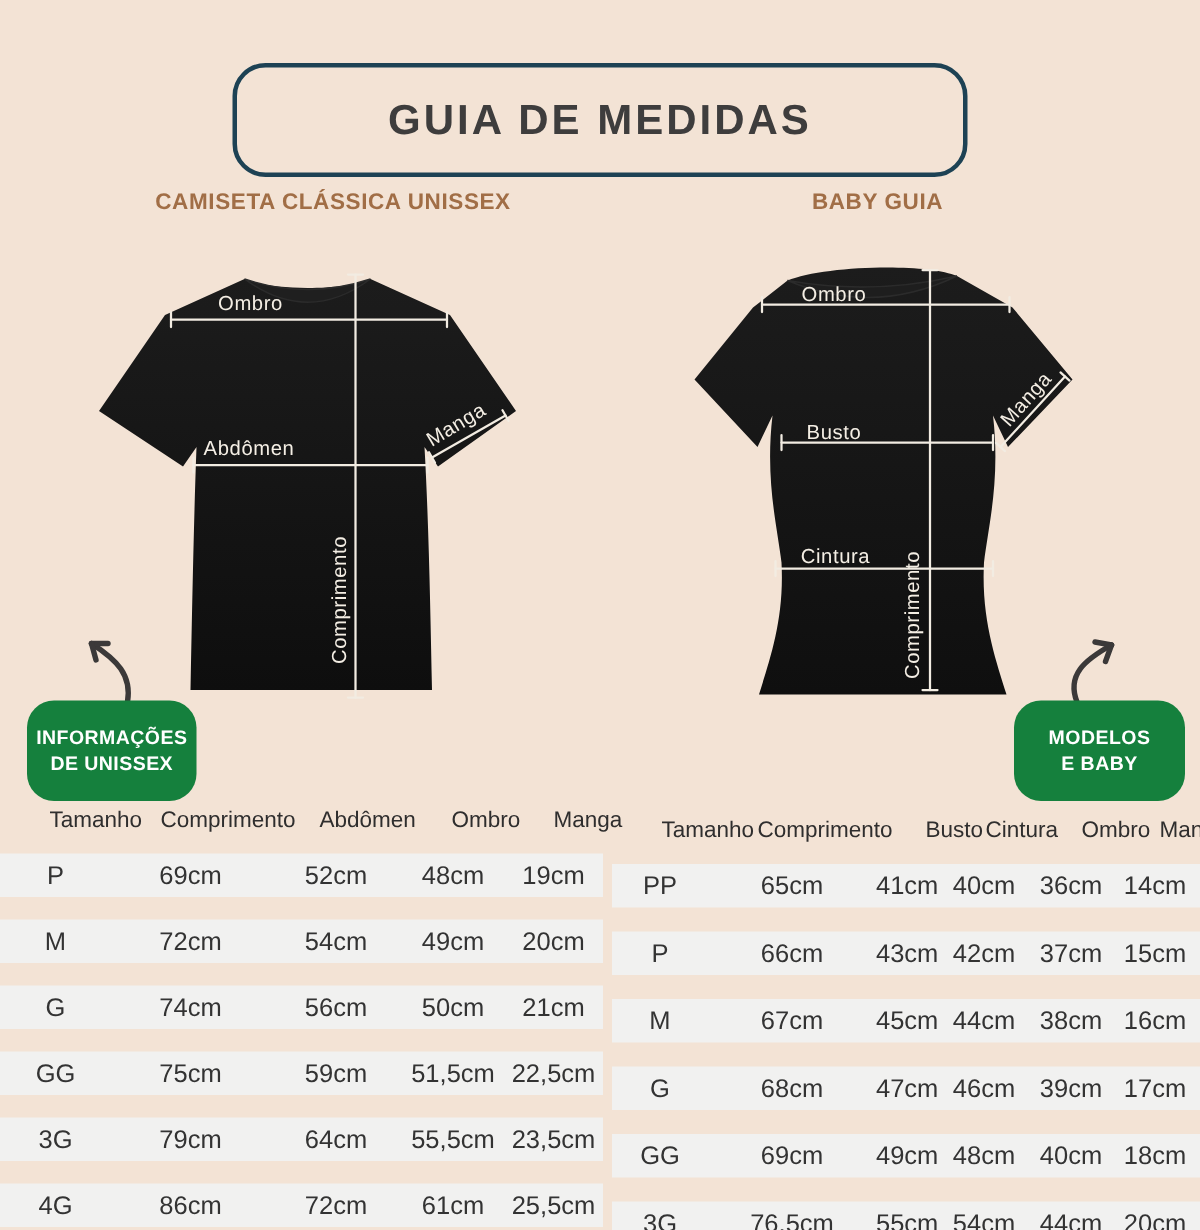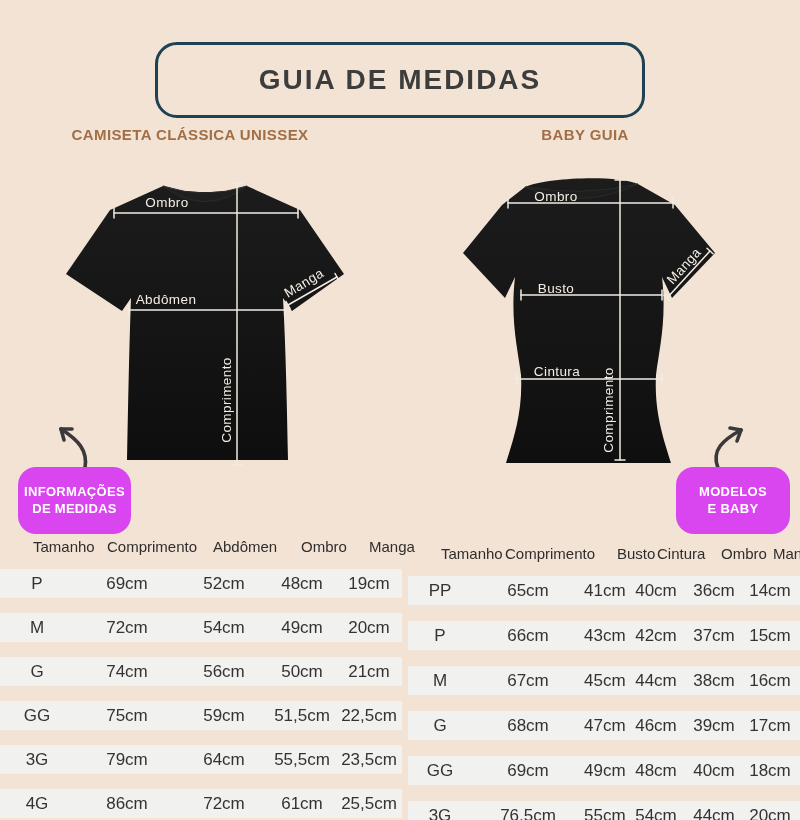--- a/index.html
+++ b/index.html
@@ -8,36 +8,36 @@
   .page{position:relative;width:800px;height:820px;background:#f3e3d5;}
 
   
   .title-box{position:absolute;left:155px;top:10px;width:484px;height:70px;
     border:3px solid #1d4254;border-radius:22px;display:flex;align-items:center;justify-content:center;margin-top:32px;}
   .title-text{font-size:28px;font-weight:700;letter-spacing:2px;color:#3e3d3d;}
 
   
   .col-heading{position:absolute;top:126px;width:300px;text-align:center;
     font-size:15px;font-weight:700;letter-spacing:.4px;color:#a16e46;}
-  .col-heading.left{left:40px;}
+  .col-heading.left{left:72px;}
   .col-heading.right{left:435px;}
 
   
   .shirt-svg{position:absolute;}
   .shirt-left{left:60px;top:162px;}
   .shirt-right{left:440px;top:165px;}
 
   .mlabel{position:absolute;color:#f4eee4;font-size:13.5px;font-weight:500;
     letter-spacing:.4px;white-space:nowrap;transform:translate(-50%,-50%);}
   .mlabel.rot90{transform:translate(-50%,-50%) rotate(-90deg);}
   .mlabel.rotManga1{transform:translate(-50%,-50%) rotate(-31deg);}
   .mlabel.rotManga2{transform:translate(-50%,-50%) rotate(-48deg);}
 
   
-  .badge{position:absolute;background:#d946ef;border-radius:18px;color:#ffffff;
+  .badge{position:absolute;background:#15803d;border-radius:18px;color:#ffffff;
     display:flex;flex-direction:column;align-items:center;justify-content:center;
     font-size:13px;font-weight:700;line-height:1.3;letter-spacing:.3px;text-align:center;}
   .badge.left{left:18px;top:467px;width:113px;height:67px;}
   .badge.right{left:676px;top:467px;width:114px;height:67px;align-items:center;}
   .arrow-svg{position:absolute;}
   .arrow-left{left:40px;top:416px;}
   .arrow-right{left:695px;top:416px;}
 
   
   .tbl{position:absolute;}
@@ -144,21 +144,21 @@
 
   <svg class="arrow-svg arrow-left" width="60" height="60" viewBox="0 0 60 60">
     <g fill="none" stroke="#3b3939" stroke-width="3.6" stroke-linecap="round">
       <path d="M45,52 C48,34 38,24 21,13"></path>
       <path d="M21,13 L32,13"></path>
         <path d="M21,13 L24,24"></path>
     </g>
   </svg>
   <div class="badge left">
     <span>INFORMAÇÕES</span>
-    <span>DE MEDIDAS</span>
+    <span>DE UNISSEX</span>
   </div>
 
   <svg class="arrow-svg arrow-right" width="60" height="60" viewBox="0 0 60 60">
     <g fill="none" stroke="#3b3939" stroke-width="3.6" stroke-linecap="round">
       <path d="M23,52 C16,34 28,24 46,14"></path>
       <path d="M46,14 L35,12"></path>
         <path d="M46,14 L42,25"></path>
     </g>
   </svg>
   <div class="badge right">

